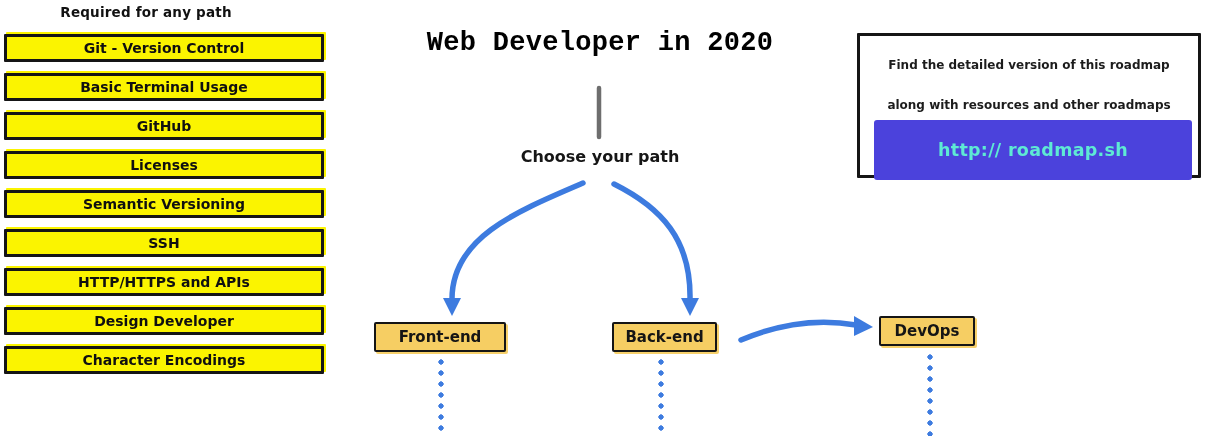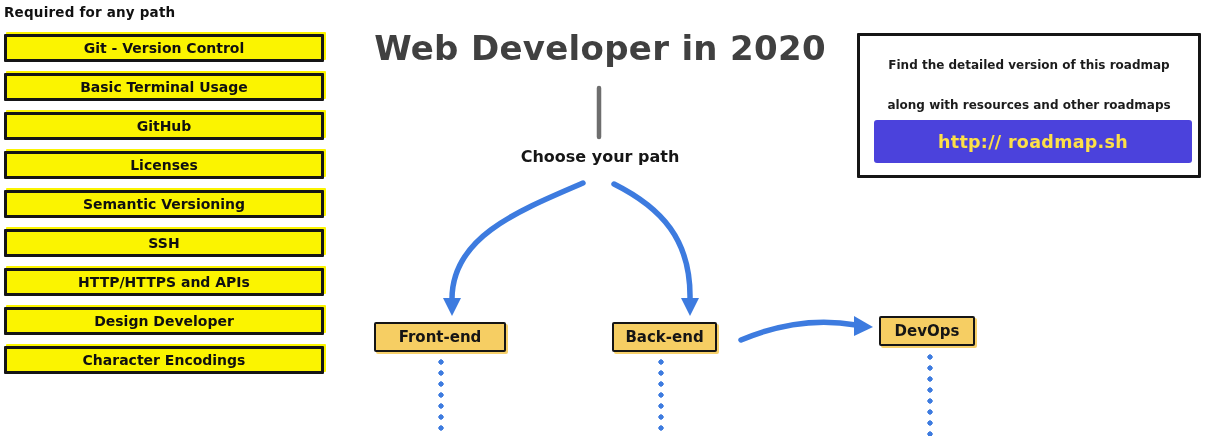--- a/index.html
+++ b/index.html
@@ -18,41 +18,43 @@
     overflow:hidden;
     font-family:"DejaVu Sans","Liberation Sans",sans-serif;
     color:var(--ink);
   }
   
   .sidebar{position:absolute;left:4px;top:4px;width:284px;}
   .sidebar h2{
     margin:0 0 14px 0;
     font-size:13.5px;font-weight:700;color:#111;
     letter-spacing:.2px;
+    text-align:center;
   }
   .ybox{
     box-sizing:border-box;
     width:320px;height:28px;
     margin-bottom:11px;
     background:var(--yellow);
     border:3px solid var(--ink);
     border-radius:1px;
     box-shadow:2px -2px 0 0 var(--yellow);
     display:flex;align-items:center;justify-content:center;
     font-size:14px;font-weight:700;color:#101010;
     cursor:pointer;
     line-height:1;
   }
   
   .title{
     position:absolute;left:600px;top:28px;
     transform:translateX(-50%);
     margin:0;white-space:nowrap;
-    font-size:34px;font-weight:700;color:#404040;
+    font-size:27px;font-weight:700;color:#000000;
     letter-spacing:.3px;
+    font-family:Liberation Mono, monospace;
   }
   .prompt{
     position:absolute;left:600px;top:147px;
     transform:translateX(-50%);
     white-space:nowrap;
     font-size:16px;font-weight:700;color:#161616;
   }
   .node{
     position:absolute;box-sizing:border-box;
     height:30px;
@@ -93,25 +95,25 @@
   .infobox p{
     margin:12px;
     font-size:12px;font-weight:700;color:#1c1c1c;
     line-height:28px;
     white-space:nowrap;
   }
   .infobox p:first-child{margin-top:15px;}
   .urlbtn{
     position:absolute;left:14px;top:84px;
     box-sizing:border-box;
-    width:318px;height:43px;
+    width:318px;height:60px;
     background:var(--purple);
     border-radius:3px;
     display:flex;align-items:center;justify-content:center;
-    font-size:17.5px;font-weight:700;color:#fde047;
+    font-size:17.5px;font-weight:700;color:#5eead4;
     text-decoration:none;cursor:pointer;
     letter-spacing:.3px;
   }
 </style>
 </head>
 <body>
 
 <div class="stage">
 
   <section class="sidebar">

